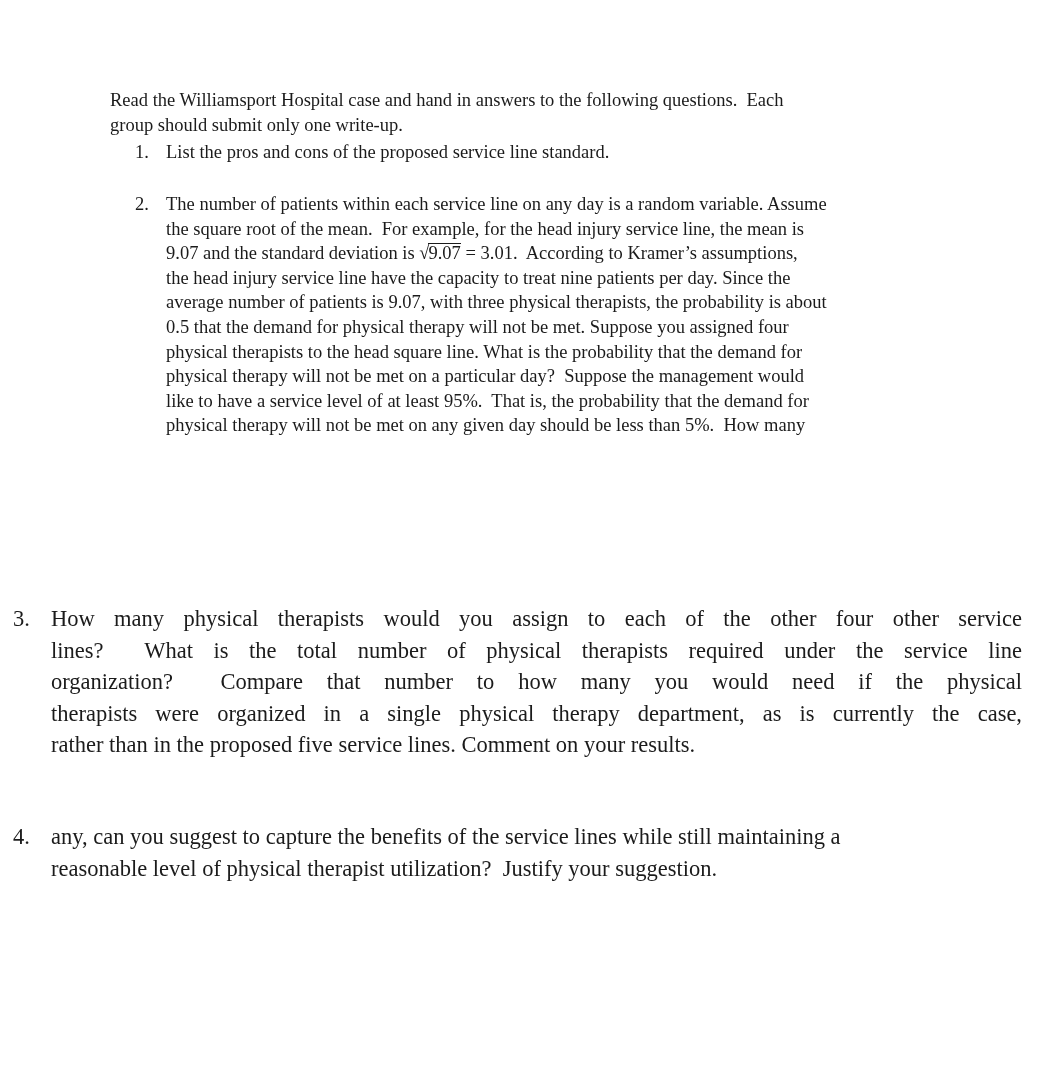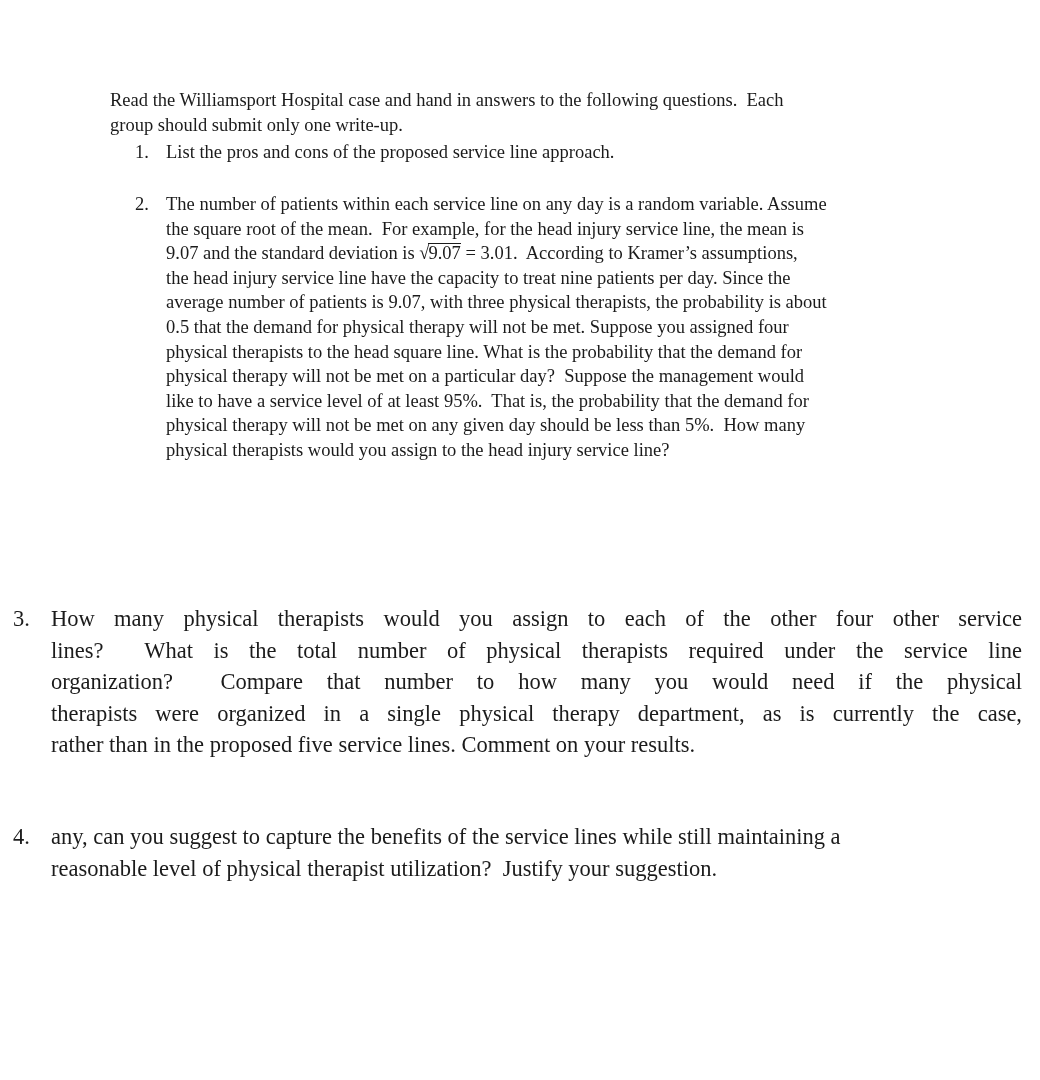--- a/index.html
+++ b/index.html
@@ -67,38 +67,37 @@
 <div class="page">
 
   <div class="block intro">
       <div class="line">Read the Williamsport Hospital case and hand in answers to the following questions.&nbsp; Each</div>
       <div class="line">group should submit only one write-up.</div>
     </div>
 
   <div class="block question q-small q1">
     <div class="qnum">1.</div>
     <div class="qbody">
-        <div class="line">List the pros and cons of the proposed service line approach.</div>
+        <div class="line">List the pros and cons of the proposed service line standard.</div>
       </div>
   </div>
 
   <div class="block question q-small q2">
     <div class="qnum">2.</div>
     <div class="qbody">
         <div class="line">The number of patients within each service line on any day is a random variable. Assume</div>
         <div class="line">the square root of the mean.&nbsp; For example, for the head injury service line, the mean is</div>
         <div class="line"><span>9.07 and the standard deviation is </span><span class="sqrt"><span class="radical">√</span><span class="radicand">9.07</span></span><span> = 3.01.&nbsp; According to Kramer’s assumptions,</span></div>
         <div class="line">the head injury service line have the capacity to treat nine patients per day. Since the</div>
         <div class="line">average number of patients is 9.07, with three physical therapists, the probability is about</div>
         <div class="line">0.5 that the demand for physical therapy will not be met. Suppose you assigned four</div>
         <div class="line">physical therapists to the head square line. What is the probability that the demand for</div>
         <div class="line">physical therapy will not be met on a particular day?&nbsp; Suppose the management would</div>
         <div class="line">like to have a service level of at least 95%.&nbsp; That is, the probability that the demand for</div>
         <div class="line">physical therapy will not be met on any given day should be less than 5%.&nbsp; How many</div>
-        <div class="line">physical therapists would you assign to the head injury service line?</div>
       </div>
   </div>
 
   <div class="block question q-large q3">
     <div class="qnum">3.</div>
     <div class="qbody justify">
         <div class="line">How many physical therapists would you assign to each of the other four other service</div>
         <div class="line">lines?&nbsp; What is the total number of physical therapists required under the service line</div>
         <div class="line">organization?&nbsp; Compare that number to how many you would need if the physical</div>
         <div class="line">therapists were organized in a single physical therapy department, as is currently the case,</div>

